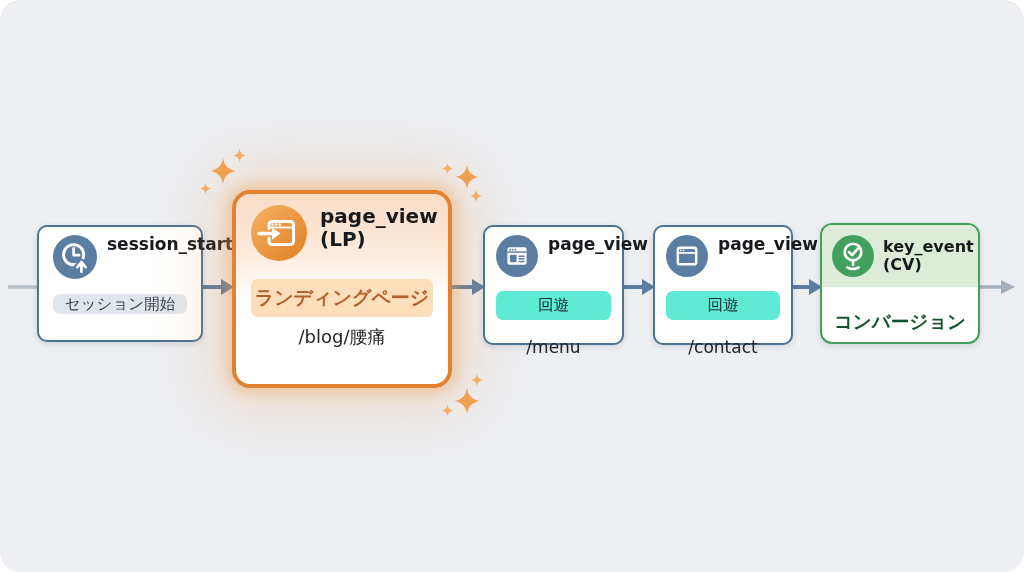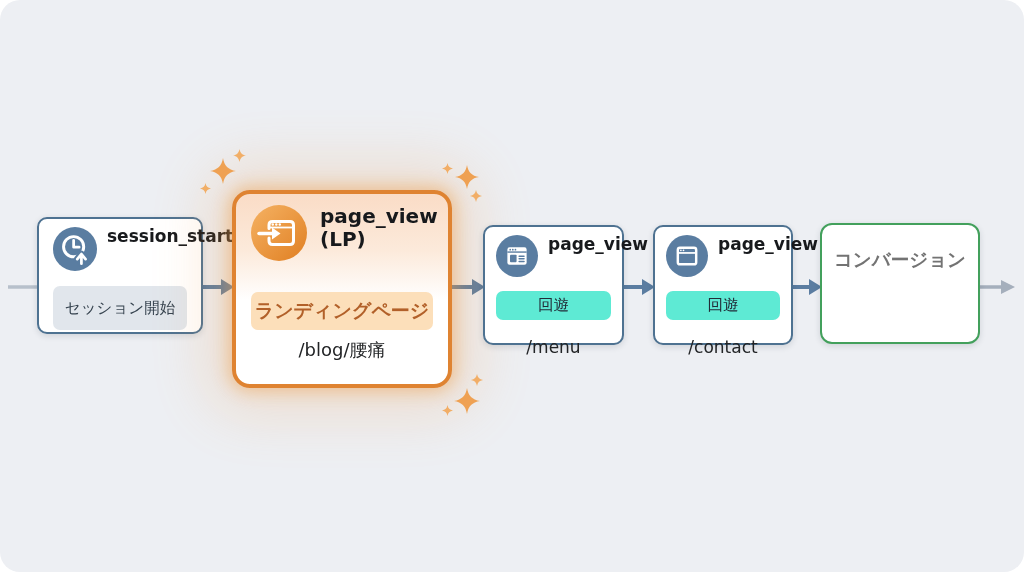--- a/index.html
+++ b/index.html
@@ -11,47 +11,47 @@
   .node{position:absolute;background:#ffffff;border:2.5px solid #4e7291;border-radius:10px;
         box-shadow:0 2px 6px rgba(30,40,60,.14);padding:8px 14px;}
   .node-header{display:flex;align-items:flex-start;}
   .node-icon{flex:0 0 auto;display:block;}
   .node-title{font-weight:bold;color:#17191c;margin-left:10px;line-height:1.15;}
   .badge{border-radius:7px;display:flex;align-items:center;justify-content:center;
          color:#2d3a47;white-space:nowrap;}
   .path-text{text-align:center;color:#222426;}
 
   
-  .node--session{left:37px;top:217px;width:166px;height:117px;}
+  .node--session{left:37px;top:225px;width:166px;height:117px;}
   .node--session .node-title{font-size:17px;}
-  .node--session .badge{margin-top:15px;height:44px;background:#e1e6ec;font-size:15.5px;color:#36434f;}
+  .node--session .badge{margin-top:15px;height:20px;background:#e1e6ec;font-size:15.5px;color:#36434f;}
 
   
   .node--highlight{left:232px;top:190px;width:220px;height:198px;border:4px solid #df8331;border-radius:18px;
         background:linear-gradient(180deg,#fadcc6 0%,#fceadb 30%,#ffffff 56%);
         box-shadow:0 0 16px 4px rgba(238,155,70,.45),0 0 55px 26px rgba(238,155,70,.20);
         padding:11px 15px;}
   .node--highlight .node-title{font-size:20px;margin-left:13px;}
-  .node--highlight .badge{margin-top:31px;height:38px;background:#fcdfba;font-size:19px;font-weight:bold;color:#b26029;}
+  .node--highlight .badge{margin-top:18px;height:38px;background:#fcdfba;font-size:19px;font-weight:bold;color:#b26029;}
   .node--highlight .path-text{margin-top:8px;font-size:18px;}
 
   
   .node--pv{top:225px;width:141px;height:120px;padding:8px 11px;}
   .node--pv .node-title{font-size:17px;}
   .node--pv .badge{margin-top:14px;height:29px;background:#5eead4;font-size:15.5px;color:#222d38;}
   .node--pv .path-text{margin-top:17px;font-size:17px;}
   .node--pv-menu{left:483px;}
   .node--pv-contact{left:653px;width:140px;}
 
   
   .node--success{left:820px;top:223px;width:160px;height:121px;border:2.5px solid #43a05c;border-radius:12px;padding:0;overflow:hidden;}
   .node--success .kh{background:#dcecd8;height:62px;display:flex;align-items:center;padding:0 10px;}
   .node--success .node-title{font-size:16px;margin-left:9px;}
   .node--success .kb{height:68px;display:flex;align-items:center;justify-content:center;
-        font-weight:bold;font-size:18.5px;color:#737373;}
+        font-weight:bold;font-size:18.5px;color:#14532d;}
 
   
   .arrow{position:absolute;top:275px;height:24px;}
 
   
   .sparkle{position:absolute;}
 </style>
 </head>
 <body>
 
@@ -179,16 +179,29 @@
         <circle cx="17" cy="17.5" r="1" fill="#fff"></circle>
           <circle cx="20" cy="17.5" r="1" fill="#fff"></circle>
       </svg>
       <div class="node-title">page_view</div>
     </div>
     <div class="badge">回遊</div>
     <div class="path-text">/contact</div>
   </div>
 
   <div class="node node--success">
+    <div class="kh">
+      <svg class="node-icon" width="42" height="42" viewBox="0 0 48 48">
+        <circle cx="24" cy="24" r="24" fill="#41a05d"></circle>
+        <circle cx="24" cy="19.5" r="9.5" fill="none" stroke="#fff" stroke-width="3"></circle>
+        <path d="M19.5 19.5 L23 23 L29.5 15.5" fill="none" stroke="#fff" stroke-width="3" stroke-linecap="round" stroke-linejoin="round"></path>
+        <path d="M24 29.5 V34" stroke="#fff" stroke-width="3" stroke-linecap="round"></path>
+        <path d="M17.5 37 q6.5 3.8 13 0" fill="none" stroke="#fff" stroke-width="3" stroke-linecap="round"></path>
+      </svg>
+      <div class="node-title">
+        <span>key_event</span><br>
+        <span>(CV)</span>
+      </div>
+    </div>
     <div class="kb">コンバージョン</div>
   </div>
 
 </div>
 
 </body></html>

